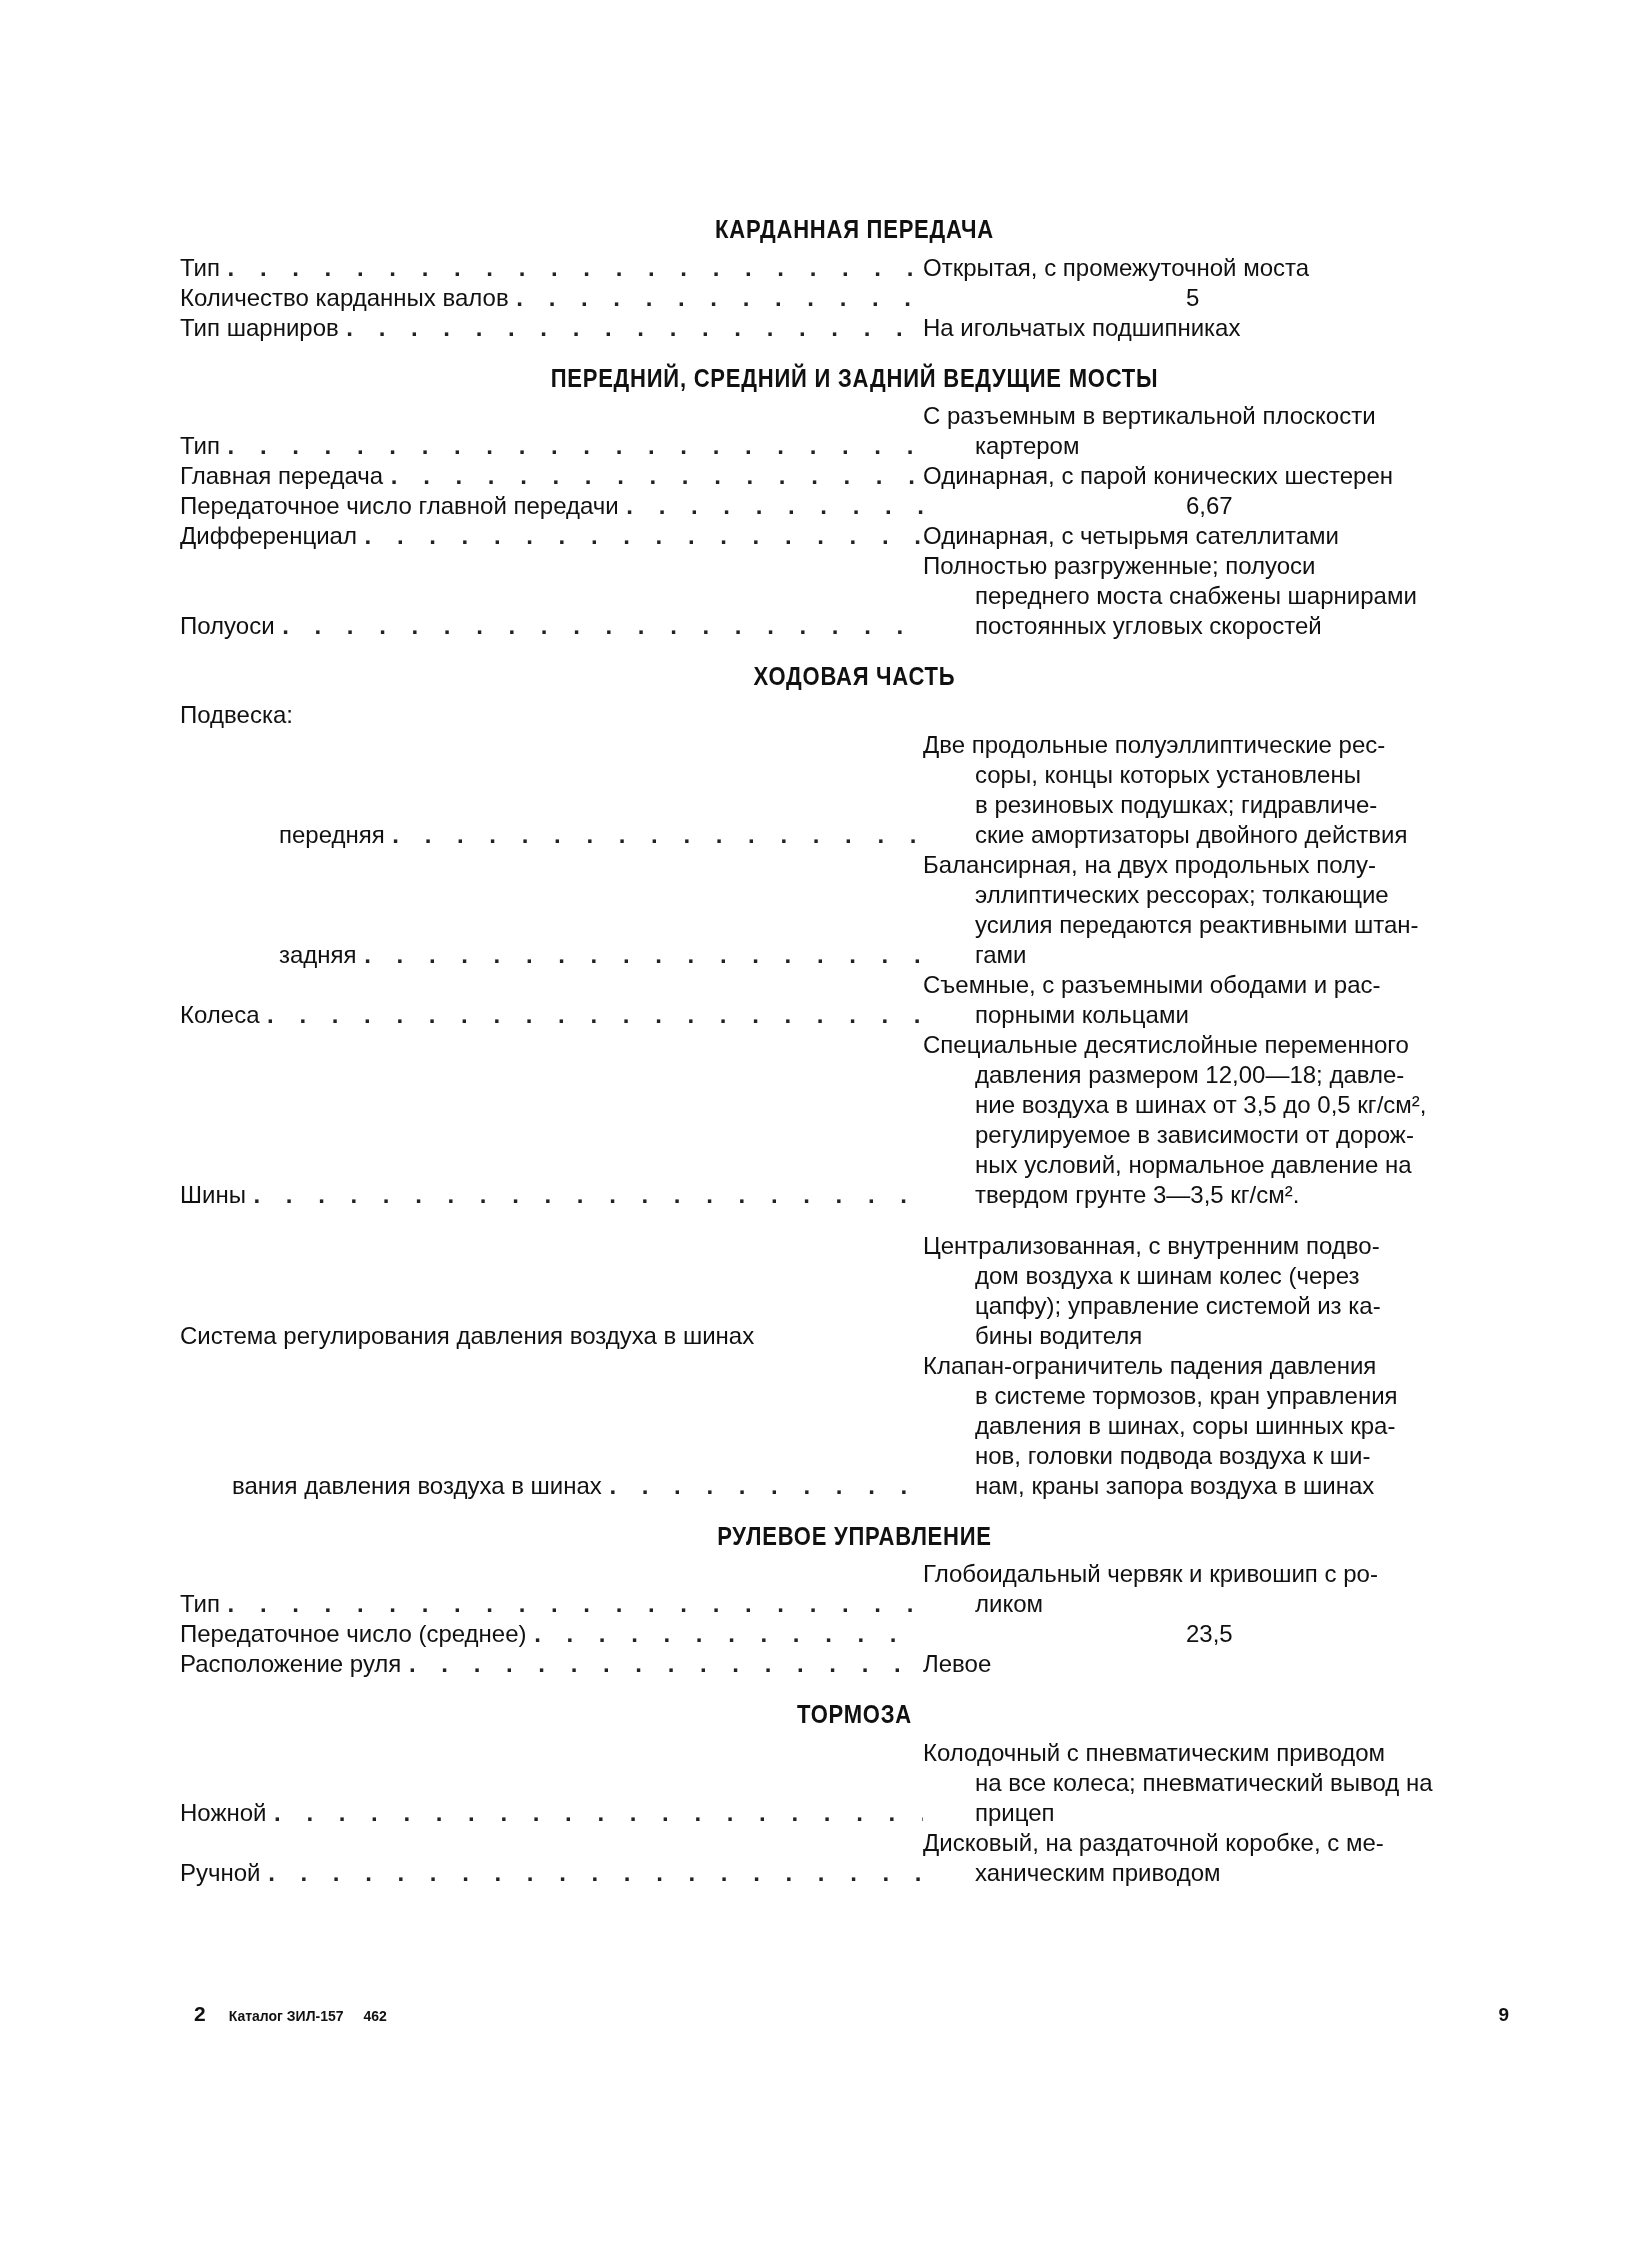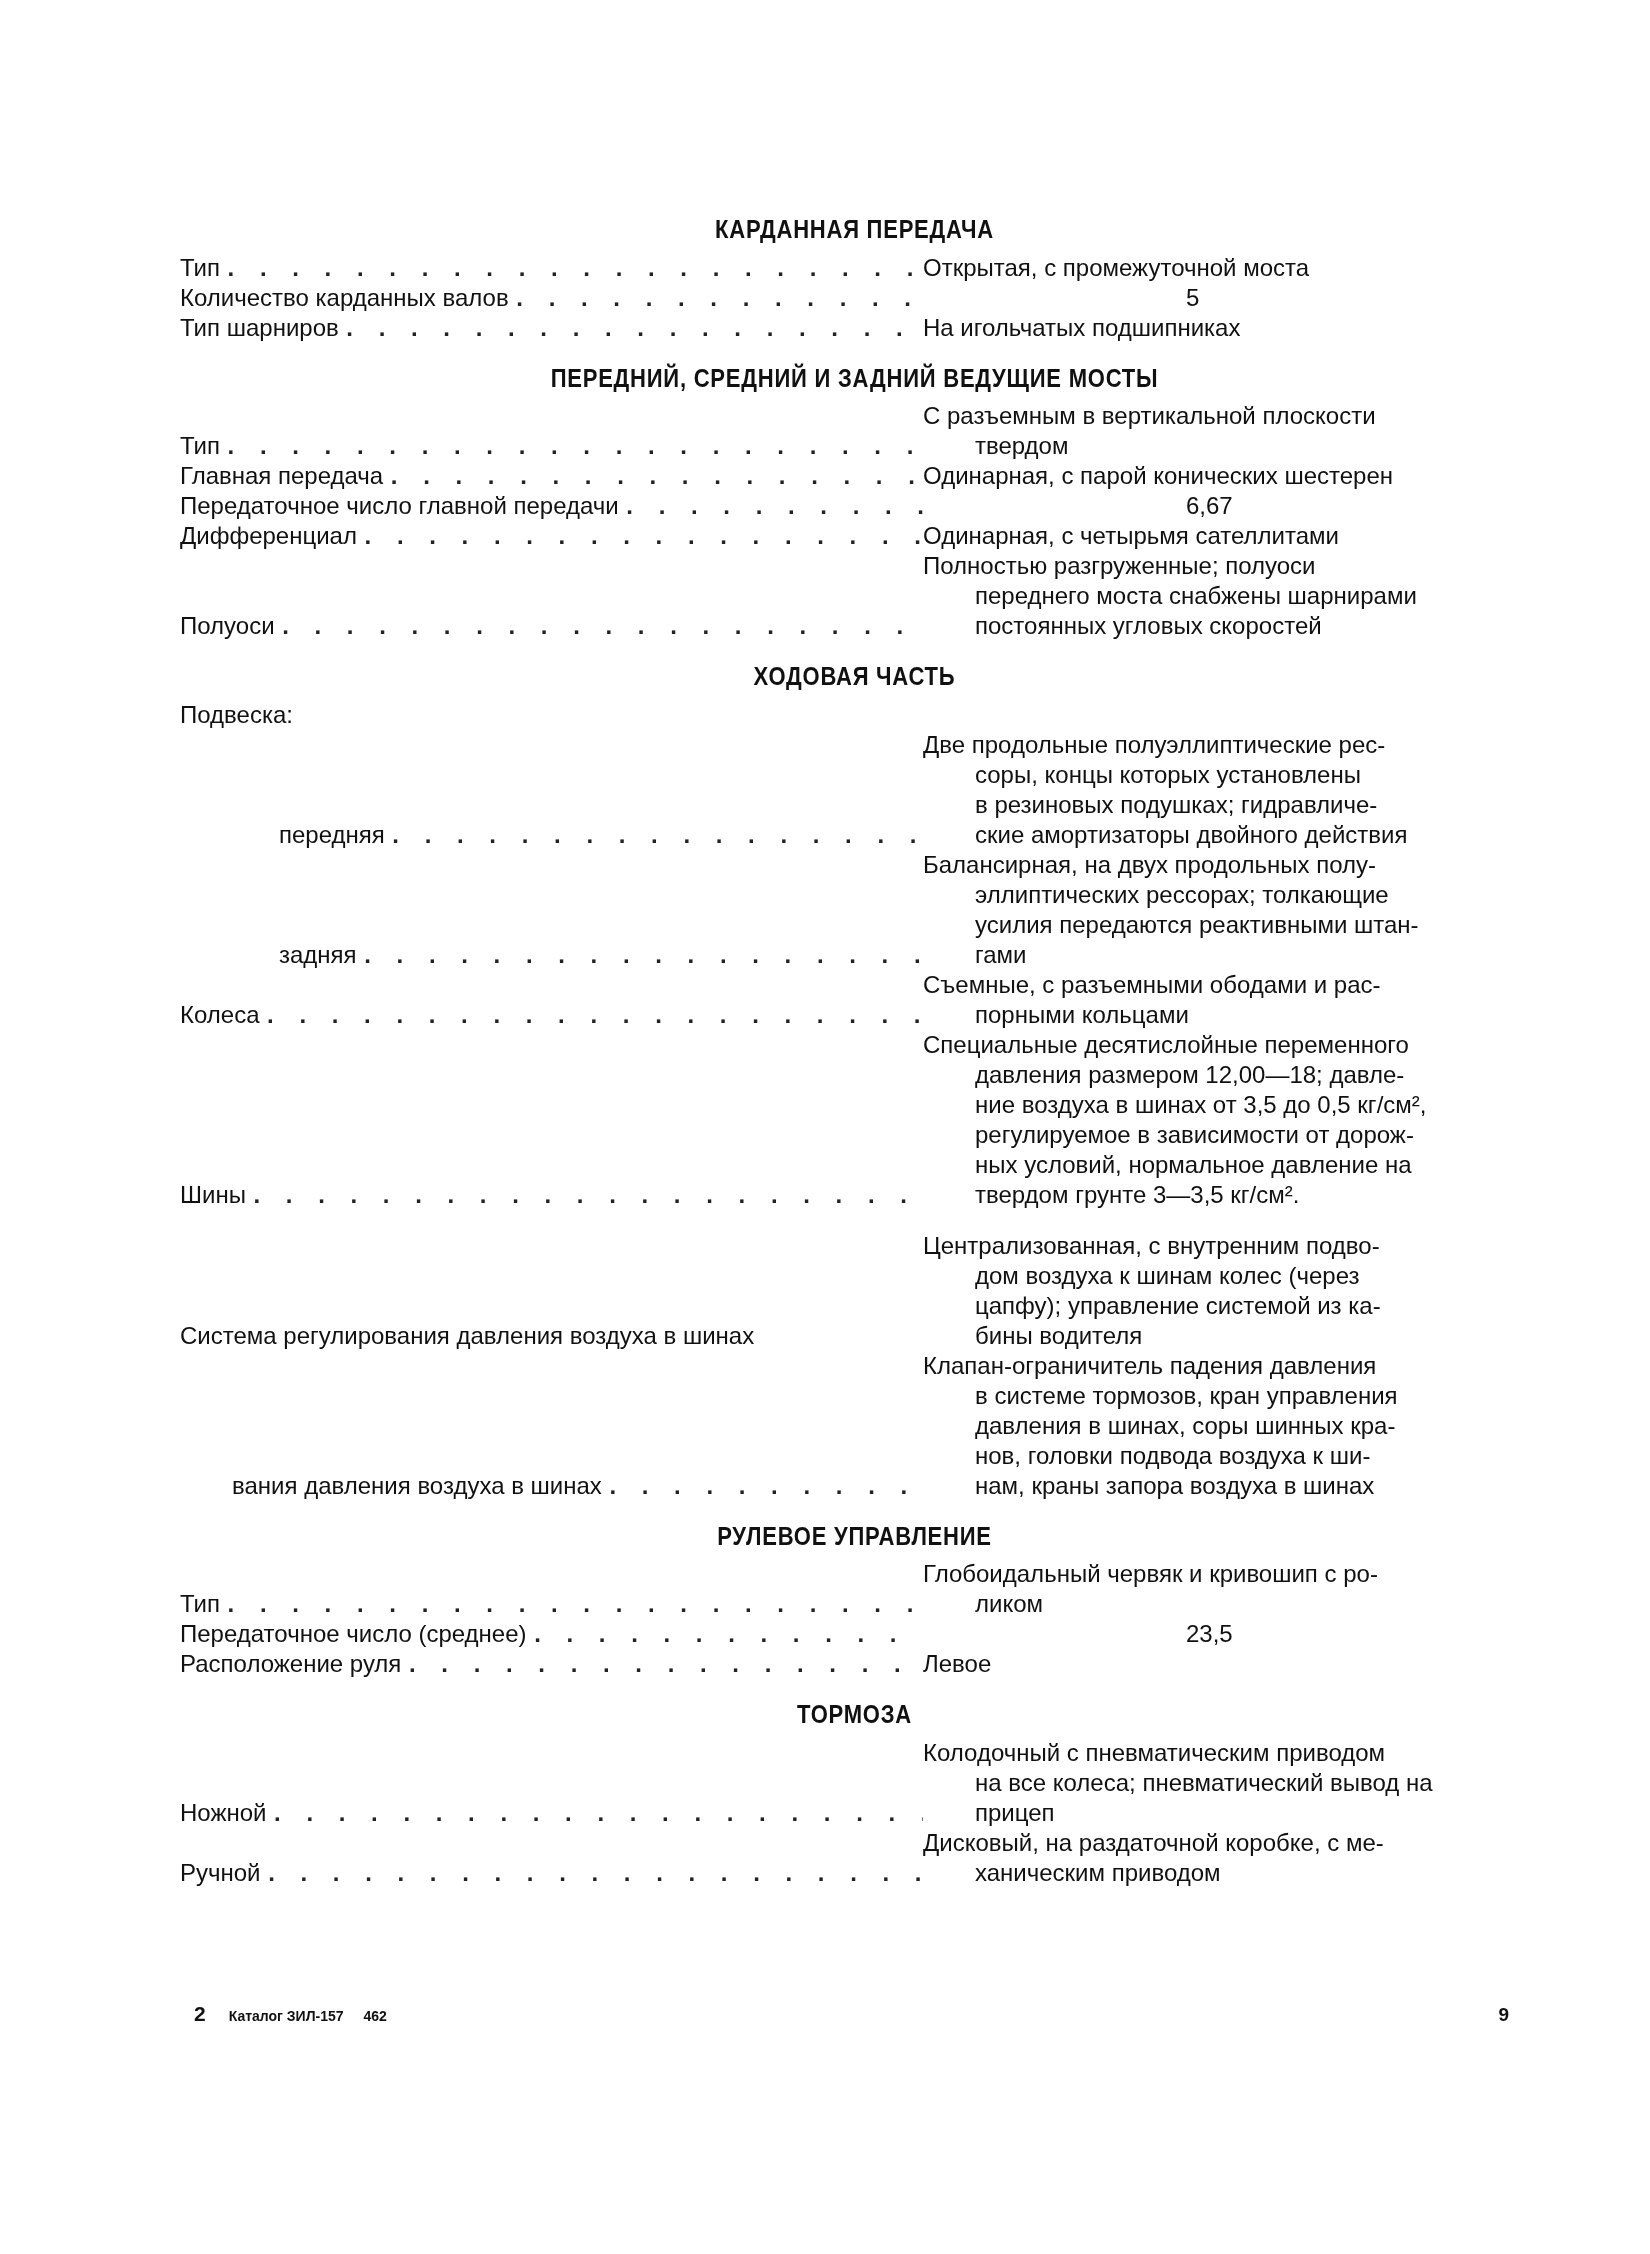--- a/index.html
+++ b/index.html
@@ -82,21 +82,21 @@
 
   <div class="section">
     <div class="section-title">ПЕРЕДНИЙ, СРЕДНИЙ И ЗАДНИЙ ВЕДУЩИЕ МОСТЫ</div>
     <div class="row">
       <div class="label">
           <span class="label-text">Тип</span>
           <span class="leader"></span>
         </div>
       <div class="value">
         <span class="first">С разъемным в вертикальной плоскости</span>
-        <span class="cont">твердом</span>
+        <span class="cont">картером</span>
       </div>
     </div>
     <div class="row">
       <div class="label">
           <span class="label-text">Главная передача</span>
           <span class="leader"></span>
         </div>
       <div class="value">
           <span class="first">Одинарная, с парой конических шестерен</span>
         </div>

